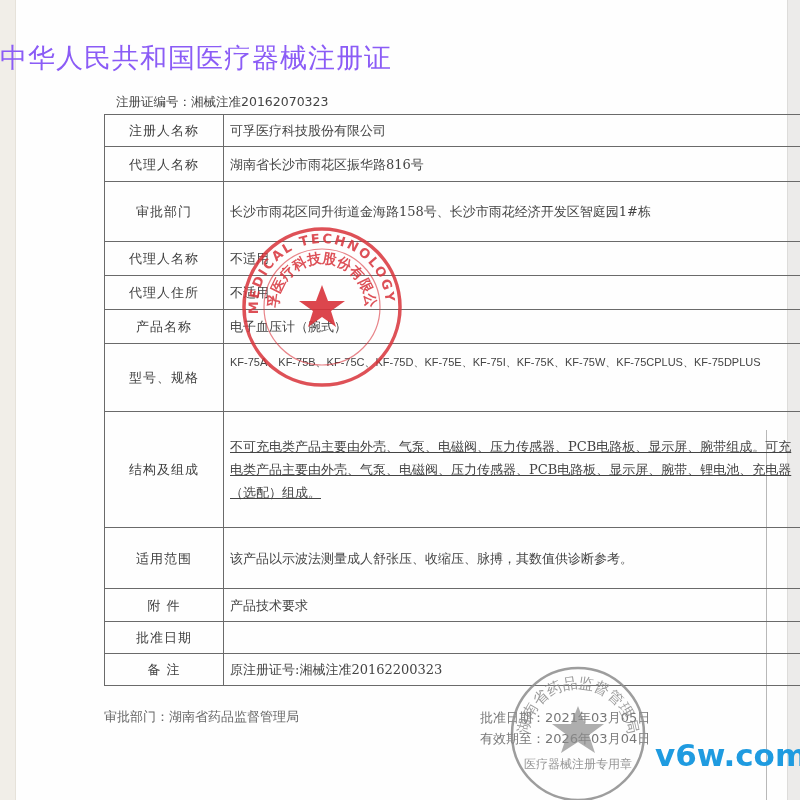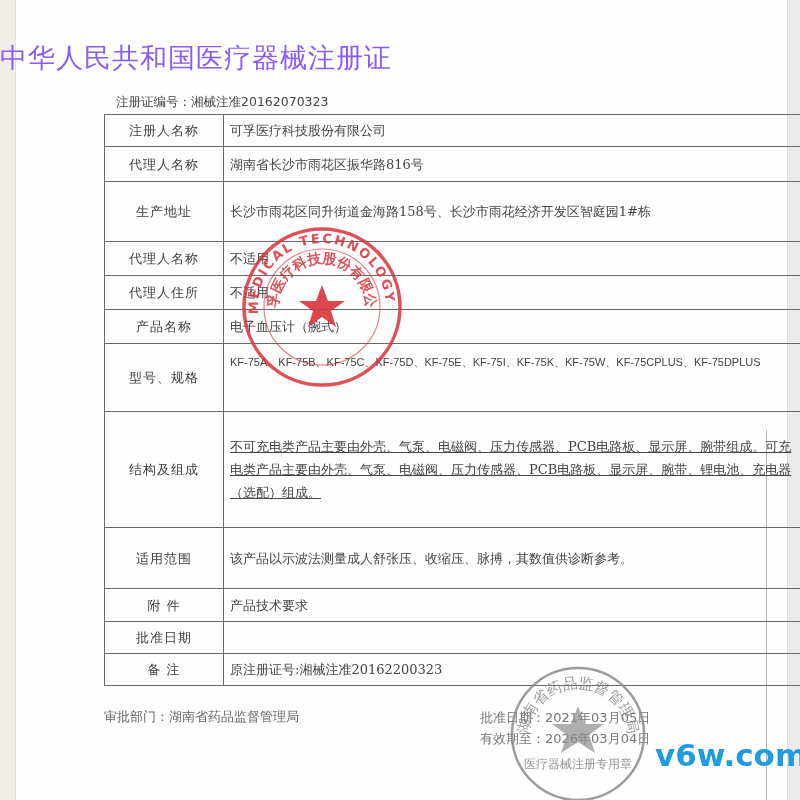--- a/index.html
+++ b/index.html
@@ -39,21 +39,21 @@
   <tbody>
       <tr style="height:32px">
     <td class="label">注册人名称</td>
     <td class="value">可孚医疗科技股份有限公司</td>
   </tr>
   <tr style="height:35px">
     <td class="label">代理人名称</td>
     <td class="value">湖南省长沙市雨花区振华路816号</td>
   </tr>
   <tr style="height:60px">
-    <td class="label">生产地址</td>
+    <td class="label">审批部门</td>
     <td class="value">长沙市雨花区同升街道金海路158号、长沙市雨花经济开发区智庭园1#栋</td>
   </tr>
   <tr style="height:34px">
     <td class="label">代理人名称</td>
     <td class="value">不适用</td>
   </tr>
   <tr style="height:34px">
     <td class="label">代理人住所</td>
     <td class="value">不适用</td>
   </tr>

